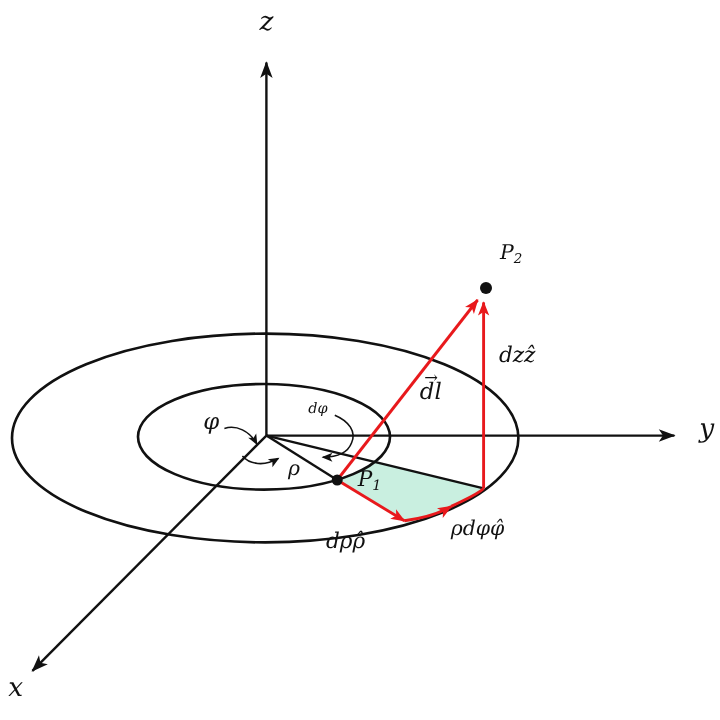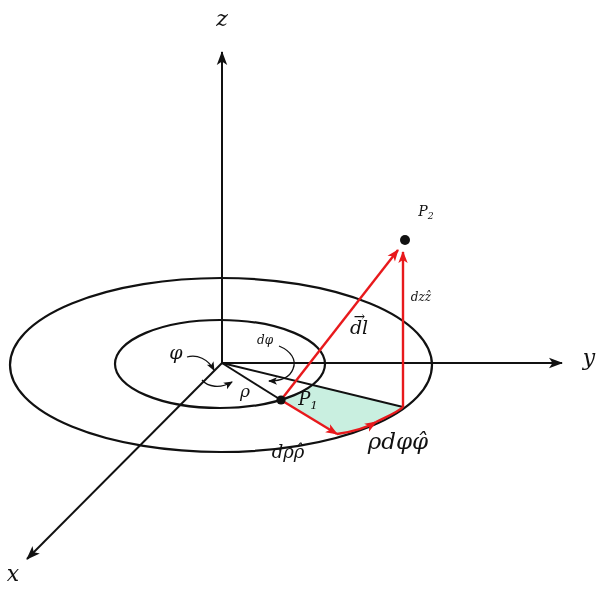--- a/index.html
+++ b/index.html
@@ -72,20 +72,20 @@
 
   <div class="lbl" style="left:222px; top:19px;  font-size:22px">z</div>
   <div class="lbl" style="left:589px; top:358px; font-size:22px">y</div>
   <div class="lbl" style="left:13px;  top:574px; font-size:22px">x</div>
 
   <div class="lbl" style="left:176px; top:352px; font-size:19px">φ</div>
   <div class="lbl" style="left:265px; top:340px; font-size:12px">dφ</div>
   <div class="lbl" style="left:245px; top:391px; font-size:17px">ρ</div>
 
   <div class="lbl" style="left:308px; top:401px; font-size:18px"><span>P</span><span class="sub">1</span></div>
-  <div class="lbl" style="left:426px; top:212px; font-size:14px"><span>P</span><span class="sub">2</span></div>
+  <div class="lbl" style="left:426px; top:212px; font-size:17px"><span>P</span><span class="sub">2</span></div>
 
   <div class="lbl dl-label" style="left:359px; top:327px; font-size:19px"><span class="vec">→</span><span>dl</span></div>
   <div class="lbl" style="left:288px; top:452px; font-size:18px">dρρ̂</div>
-  <div class="lbl" style="left:398px; top:441px; font-size:23px">ρdφφ̂</div>
-  <div class="lbl" style="left:421px; top:297px; font-size:12px">dzẑ</div>
+  <div class="lbl" style="left:398px; top:441px; font-size:17px">ρdφφ̂</div>
+  <div class="lbl" style="left:431px; top:297px; font-size:18px">dzẑ</div>
 
 </div>
 
 </body></html>

